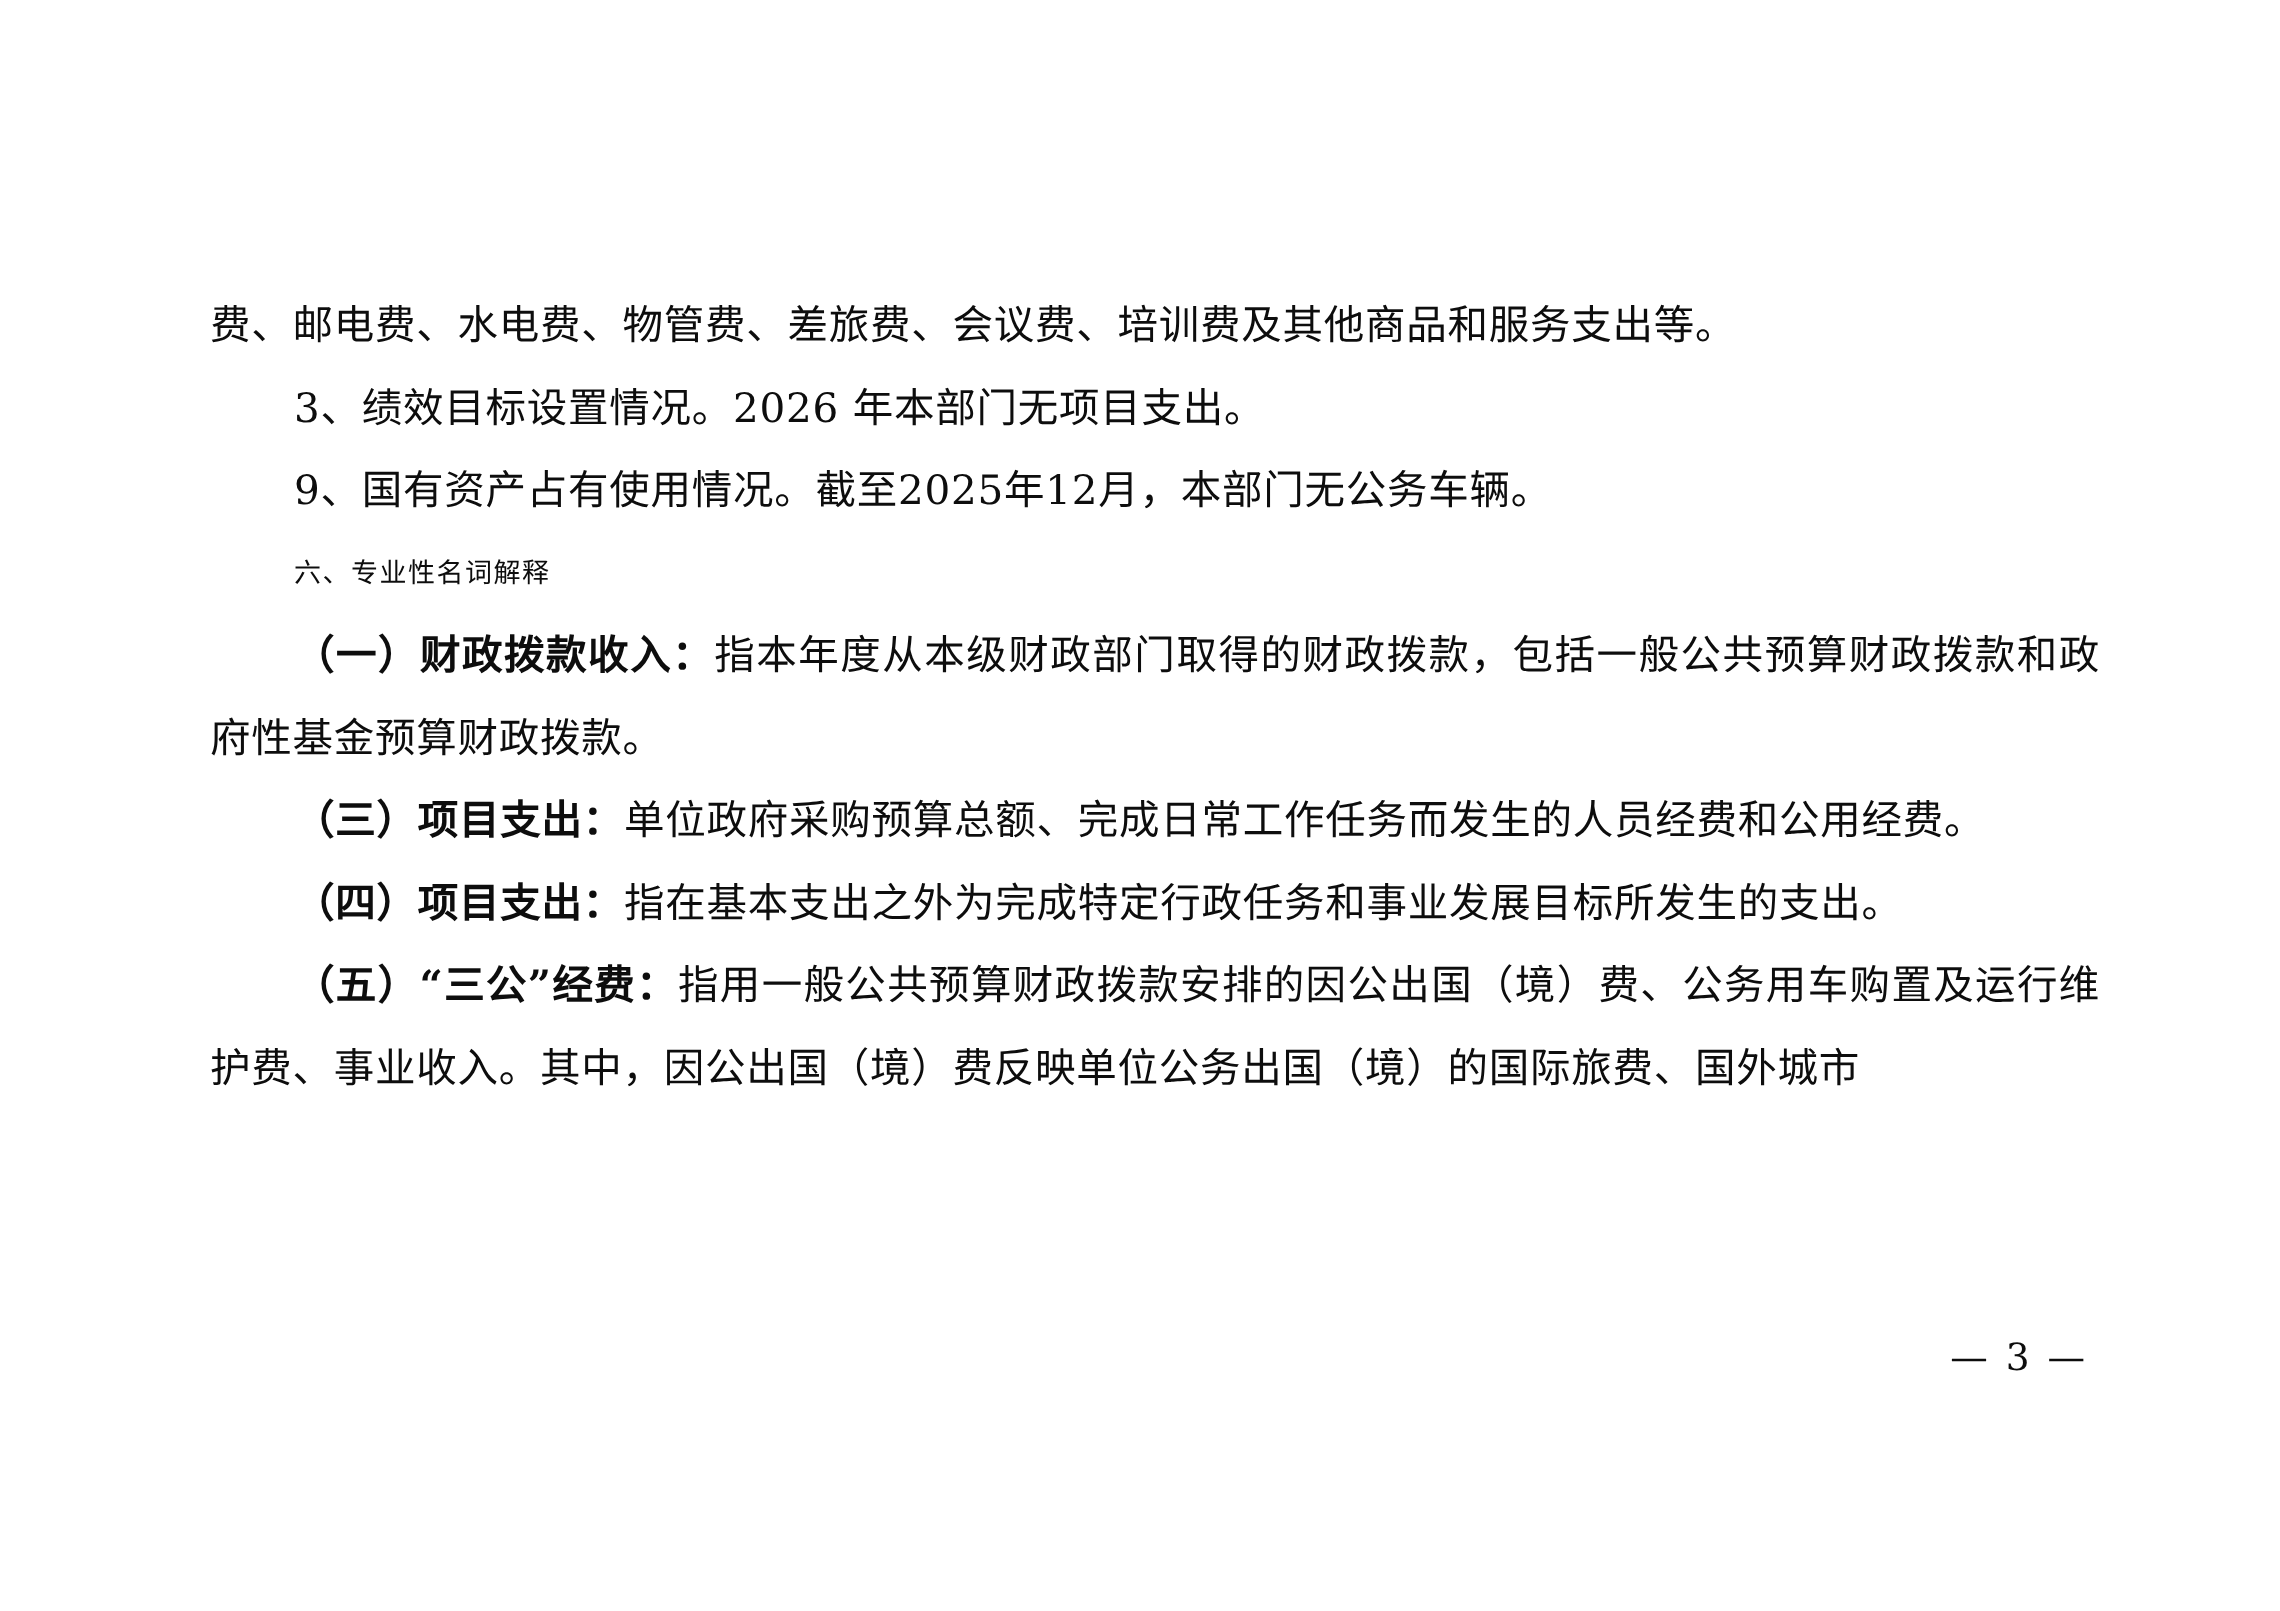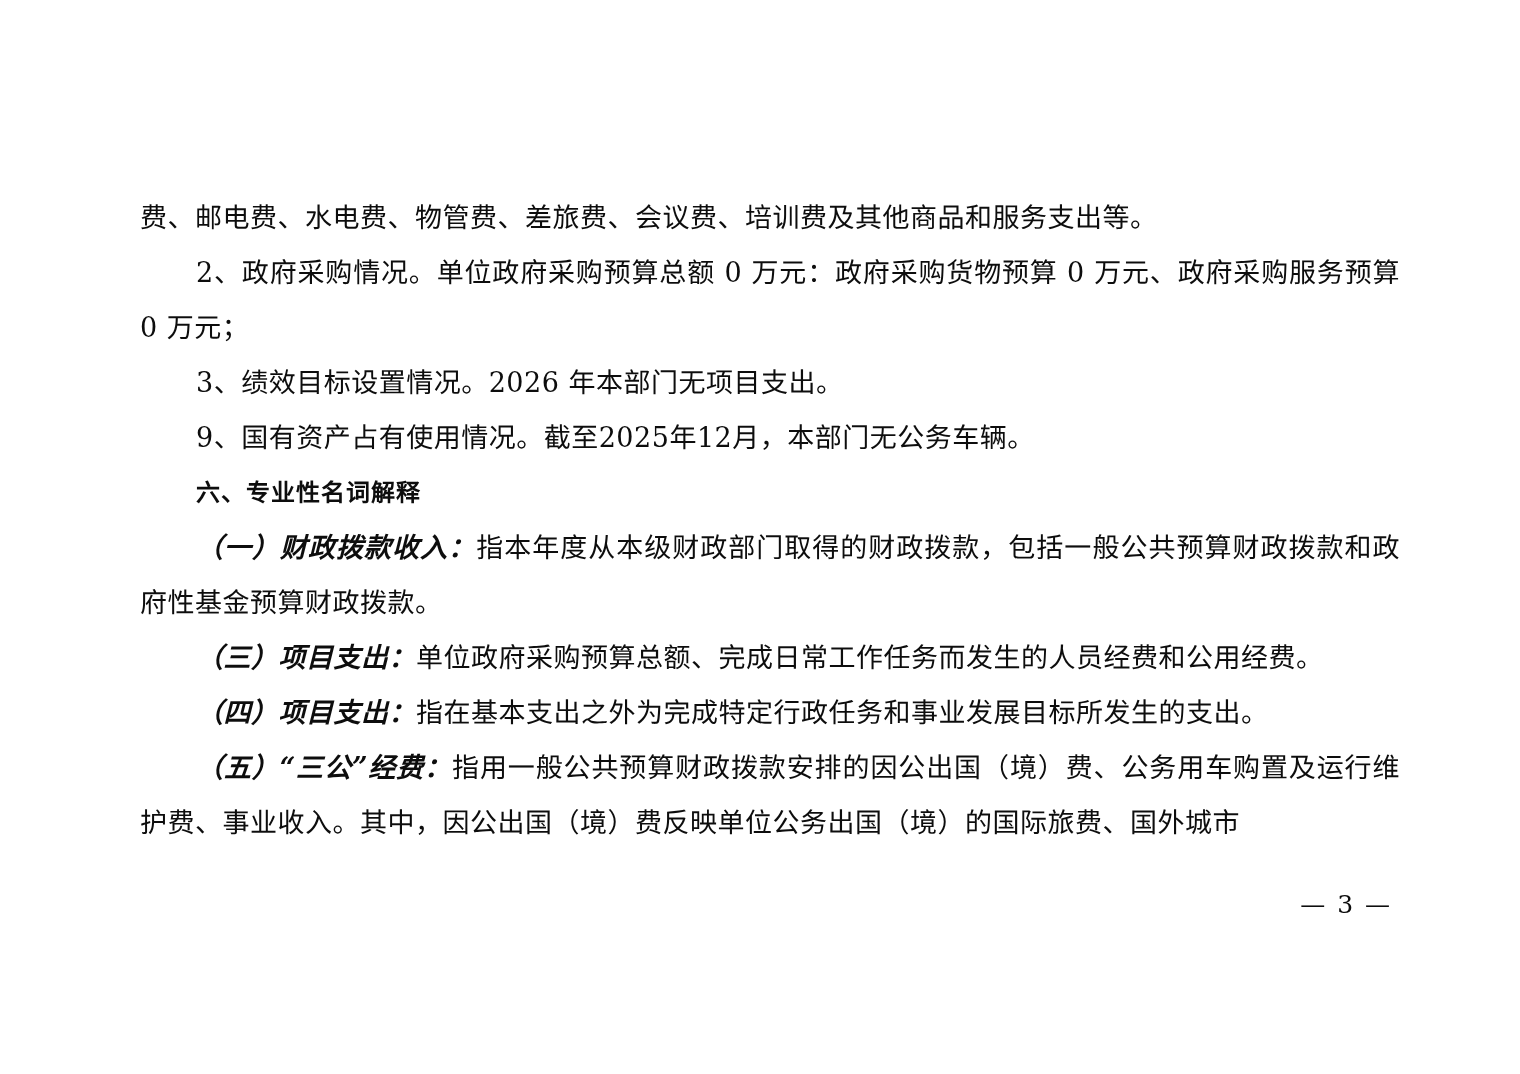--- a/index.html
+++ b/index.html
@@ -33,47 +33,45 @@
   .para {
     margin: 0 0 0 0;
     text-indent: 0;
   }
   .para.indent {
     text-indent: 56px;
   }
   .heading {
     margin: 0;
     text-indent: 56px;
-    font-weight: bold;
-    font-size: 24px;
+    font-weight: normal;
+    font-size: 18px;
     line-height: 55px;
     letter-spacing: 1px;
   }
   .bold-lead {
     font-weight: bold;
-    font-style: italic;
   }
   .page-number {
     position: absolute;
     right: 128px;
     bottom: 155px;
     font-size: 25px;
     letter-spacing: 2px;
     color: #0d0d0d;
   }
 </style>
 </head>
 <body>
 
 <div class="page">
   <div class="doc-body">
 
     <p class="para">费、邮电费、水电费、物管费、差旅费、会议费、培训费及其他商品和服务支出等。</p>
 
-    <p class="para indent">2、政府采购情况。单位政府采购预算总额 0 万元：政府采购货物预算 0 万元、政府采购服务预算 0 万元；</p>
 
     <p class="para indent">3、绩效目标设置情况。2026 年本部门无项目支出。</p>
 
     <p class="para indent">9、国有资产占有使用情况。截至2025年12月，本部门无公务车辆。</p>
 
     <p class="heading">六、专业性名词解释</p>
 
     <p class="para indent">
       <span class="bold-lead">（一）财政拨款收入：</span><span>指本年度从本级财政部门取得的财政拨款，包括一般公共预算财政拨款和政府性基金预算财政拨款。</span>
     </p>

